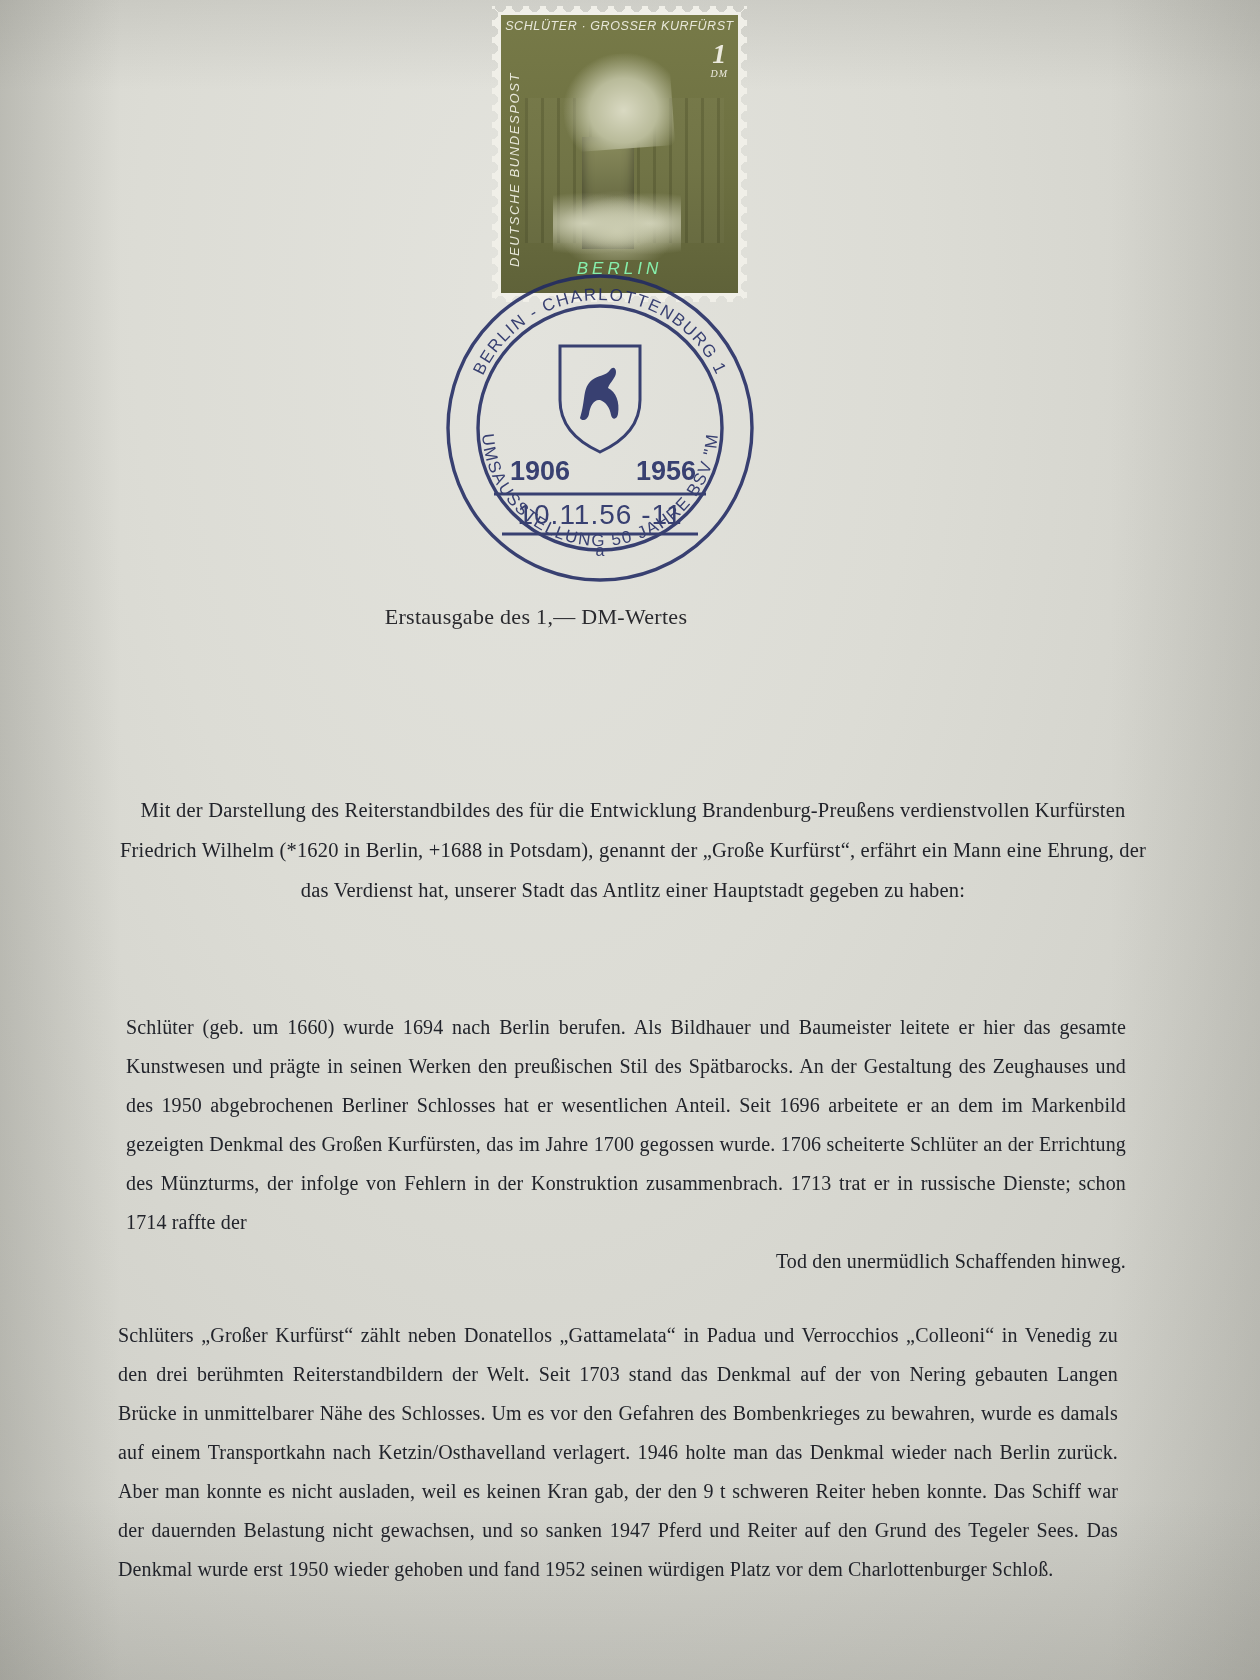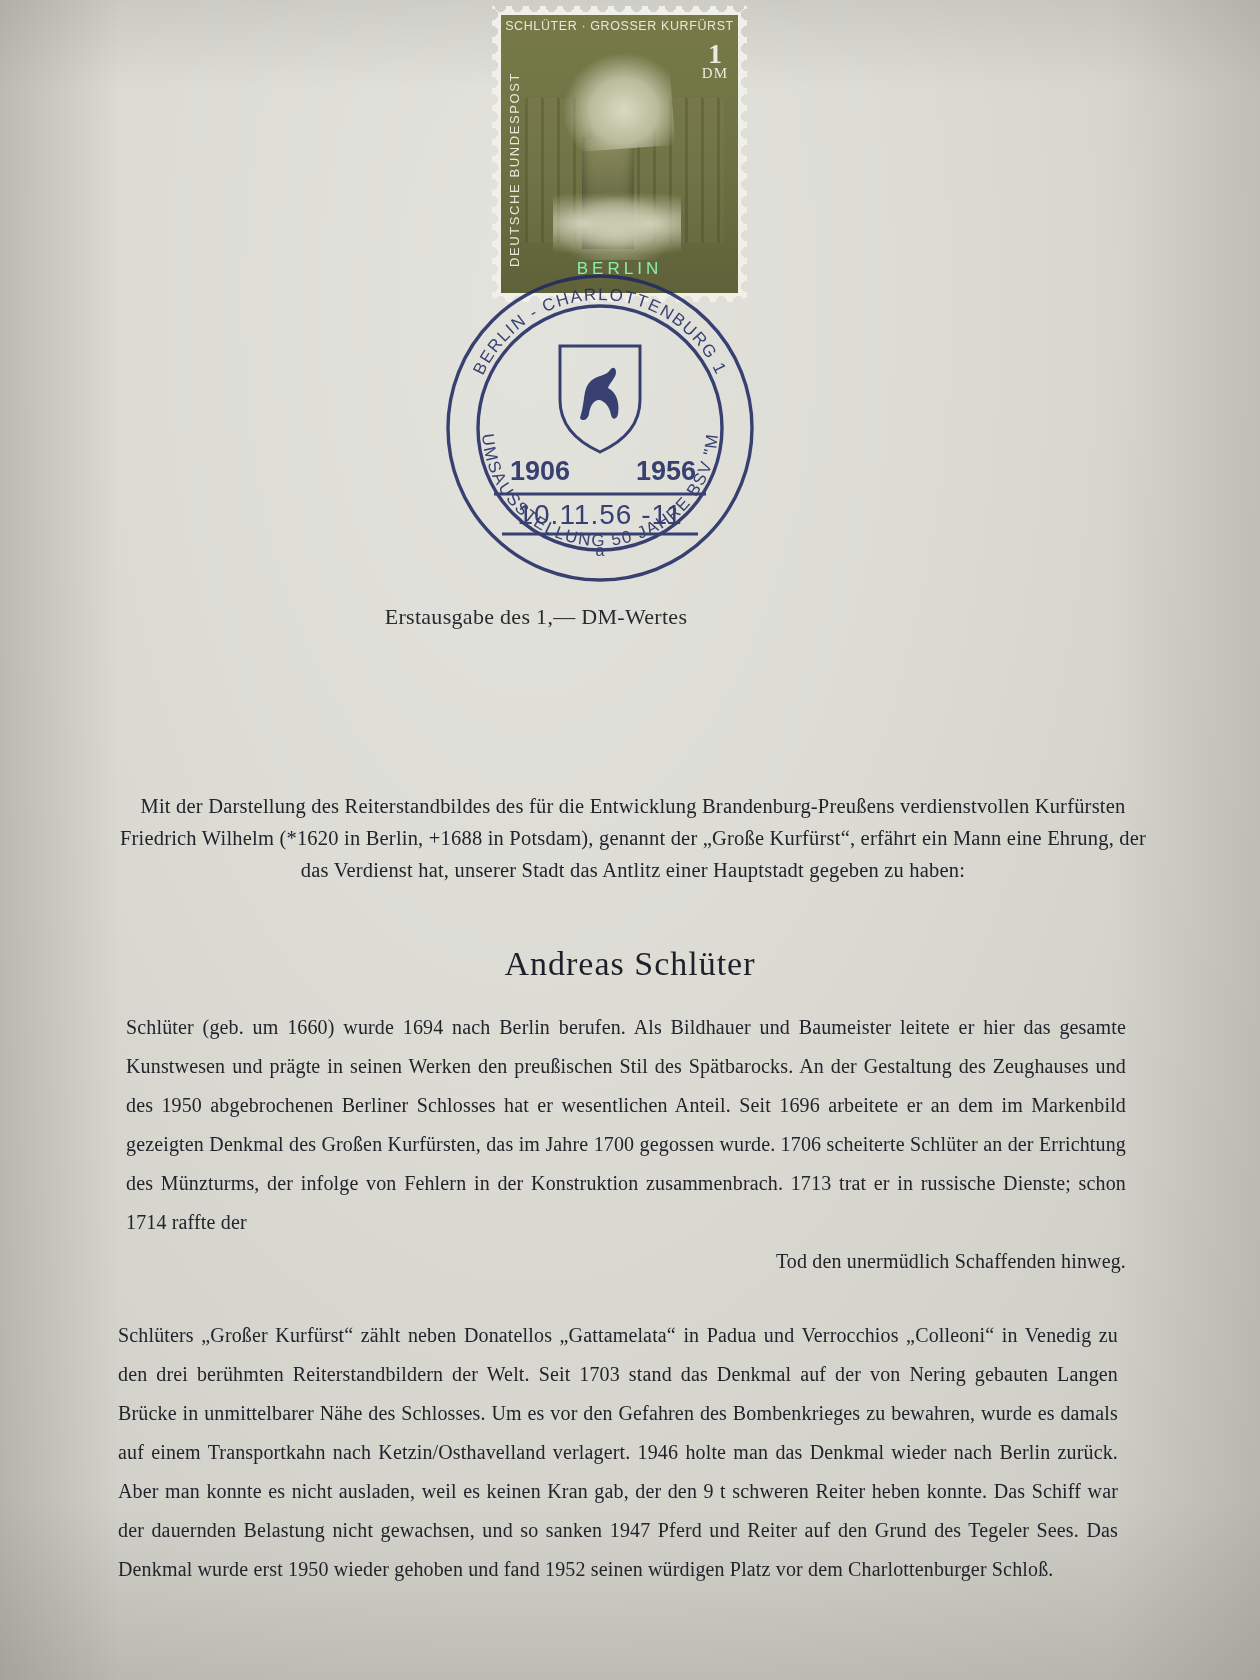--- a/index.html
+++ b/index.html
@@ -61,20 +61,21 @@
     background: #f0efe8;
     
     -webkit-mask:
       radial-gradient(circle 6px at 50% 0, transparent 98%, #000 100%) 0 0/17px 100% ,
       radial-gradient(circle 6px at 50% 100%, transparent 98%, #000 100%) 0 0/17px 100%,
       radial-gradient(circle 6px at 0 50%, transparent 98%, #000 100%) 0 0/100% 17px,
       radial-gradient(circle 6px at 100% 50%, transparent 98%, #000 100%) 0 0/100% 17px;
     -webkit-mask-composite: source-in;
     mask-composite: intersect;
     box-shadow: 0 2px 5px rgba(0,0,0,0.25);
+    font-style: italic;
   }
   .stamp-inner {
     position: absolute;
     left: 9px; top: 9px; right: 9px; bottom: 9px;
     background: #6e7042;
     overflow: hidden;
   }
   .stamp-olive {
     position: absolute;
     inset: 0;
@@ -134,21 +135,21 @@
     white-space: nowrap;
   }
   .stamp-value {
     position: absolute;
     right: 10px; top: 26px;
     text-align: center;
     color: #eceade;
     font-family: "Liberation Serif", serif;
   }
   .stamp-value .num { font-size: 28px; line-height: 26px; font-weight: bold; }
-  .stamp-value .unit { font-size: 15px; line-height: 13px; letter-spacing: 1px; }
+  .stamp-value .unit { font-size: 10px; line-height: 13px; letter-spacing: 1px; }
   .stamp-bottom-label {
     position: absolute;
     bottom: 14px; left: 0; right: 0;
     text-align: center;
     font-family: "Liberation Sans", sans-serif;
     font-size: 17px;
     letter-spacing: 4px;
     color: #86efac;
   }
 
@@ -179,21 +180,21 @@
 
   
   .intro {
     position: absolute;
     top: 790px;
     left: 118px;
     width: 1030px;
     text-align: center;
     color: #22242b;
     font-size: 20.5px;
-    line-height: 32px;
+    line-height: 40px;
     letter-spacing: .2px;
   }
   .headline {
     position: absolute;
     top: 945px;
     left: 0;
     width: 1260px;
     text-align: center;
     color: #1d2029;
     font-size: 34px;
@@ -285,21 +286,20 @@
       <text x="160" y="288" text-anchor="middle" fill="#212a63" font-family="Liberation Sans, sans-serif" font-size="16">a</text>
     </svg>
   </div>
 
   <div class="caption">
     <div>Erstausgabe des 1,— DM-Wertes</div>
   </div>
 
   <div class="intro">Mit der Darstellung des Reiterstandbildes des für die Entwicklung Brandenburg-Preußens verdienstvollen Kurfürsten Friedrich Wilhelm (*1620 in Berlin, +1688 in Potsdam), genannt der „Große Kurfürst“, erfährt ein Mann eine Ehrung, der das Verdienst hat, unserer Stadt das Antlitz einer Hauptstadt gegeben zu haben:</div>
 
-  <div class="headline">Andreas Schlüter</div>
 
   <div class="para p1">
     <span>Schlüter (geb. um 1660) wurde 1694 nach Berlin berufen. Als Bildhauer und Baumeister leitete er hier das gesamte Kunstwesen und prägte in seinen Werken den preußischen Stil des Spätbarocks. An der Gestaltung des Zeughauses und des 1950 abgebrochenen Berliner Schlosses hat er wesentlichen Anteil. Seit 1696 arbeitete er an dem im Markenbild gezeigten Denkmal des Großen Kurfürsten, das im Jahre 1700 gegossen wurde. 1706 scheiterte Schlüter an der Errichtung des Münzturms, der infolge von Fehlern in der Konstruktion zusammenbrach. 1713 trat er in russische Dienste; schon 1714 raffte der</span>
     <span class="last">Tod den unermüdlich Schaffenden hinweg.</span>
   </div>
 
   <div class="para p2">Schlüters „Großer Kurfürst“ zählt neben Donatellos „Gattamelata“ in Padua und Verrocchios „Colleoni“ in Venedig zu den drei berühmten Reiterstandbildern der Welt. Seit 1703 stand das Denkmal auf der von Nering gebauten Langen Brücke in unmittelbarer Nähe des Schlosses. Um es vor den Gefahren des Bombenkrieges zu bewahren, wurde es damals auf einem Transportkahn nach Ketzin/Osthavelland verlagert. 1946 holte man das Denkmal wieder nach Berlin zurück. Aber man konnte es nicht ausladen, weil es keinen Kran gab, der den 9 t schweren Reiter heben konnte. Das Schiff war der dauernden Belastung nicht gewachsen, und so sanken 1947 Pferd und Reiter auf den Grund des Tegeler Sees. Das Denkmal wurde erst 1950 wieder gehoben und fand 1952 seinen würdigen Platz vor dem Charlottenburger Schloß.</div>
 
 </div>
 

